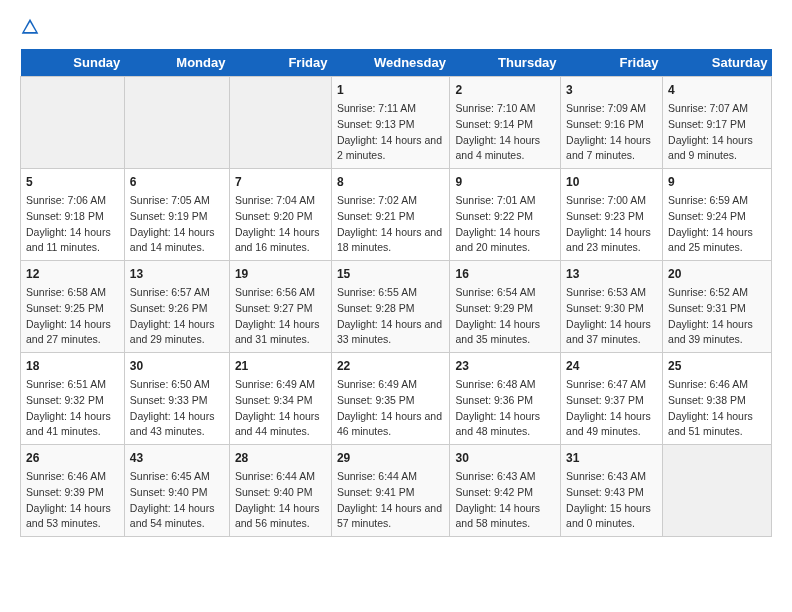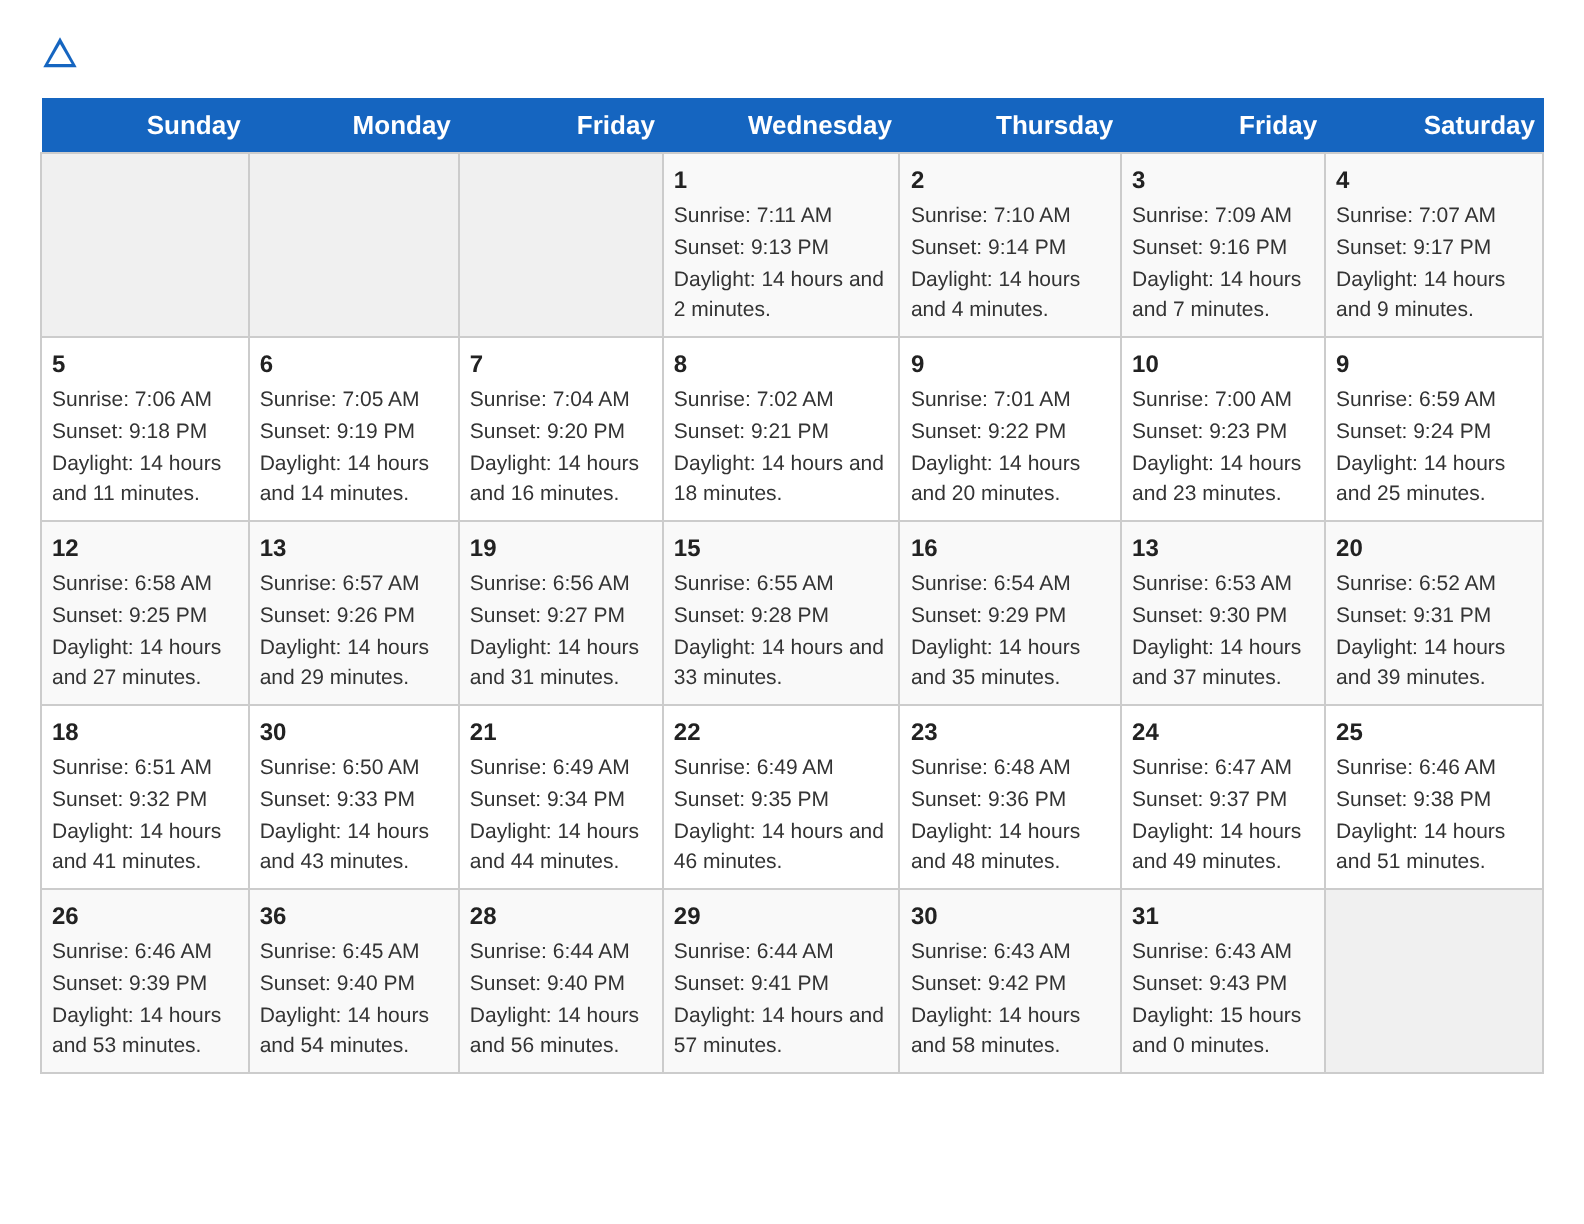--- a/index.html
+++ b/index.html
@@ -232,21 +232,21 @@
           <span class="day-number">25</span>
           <div class="cell-info">Sunrise: 6:46 AM<br>Sunset: 9:38 PM<br>Daylight: 14 hours and 51 minutes.</div>
         </td>
       </tr>
       <tr>
         <td>
           <span class="day-number">26</span>
           <div class="cell-info">Sunrise: 6:46 AM<br>Sunset: 9:39 PM<br>Daylight: 14 hours and 53 minutes.</div>
         </td>
         <td>
-          <span class="day-number">36</span>
+          <span class="day-number">43</span>
           <div class="cell-info">Sunrise: 6:45 AM<br>Sunset: 9:40 PM<br>Daylight: 14 hours and 54 minutes.</div>
         </td>
         <td>
           <span class="day-number">28</span>
           <div class="cell-info">Sunrise: 6:44 AM<br>Sunset: 9:40 PM<br>Daylight: 14 hours and 56 minutes.</div>
         </td>
         <td>
           <span class="day-number">29</span>
           <div class="cell-info">Sunrise: 6:44 AM<br>Sunset: 9:41 PM<br>Daylight: 14 hours and 57 minutes.</div>
         </td>

